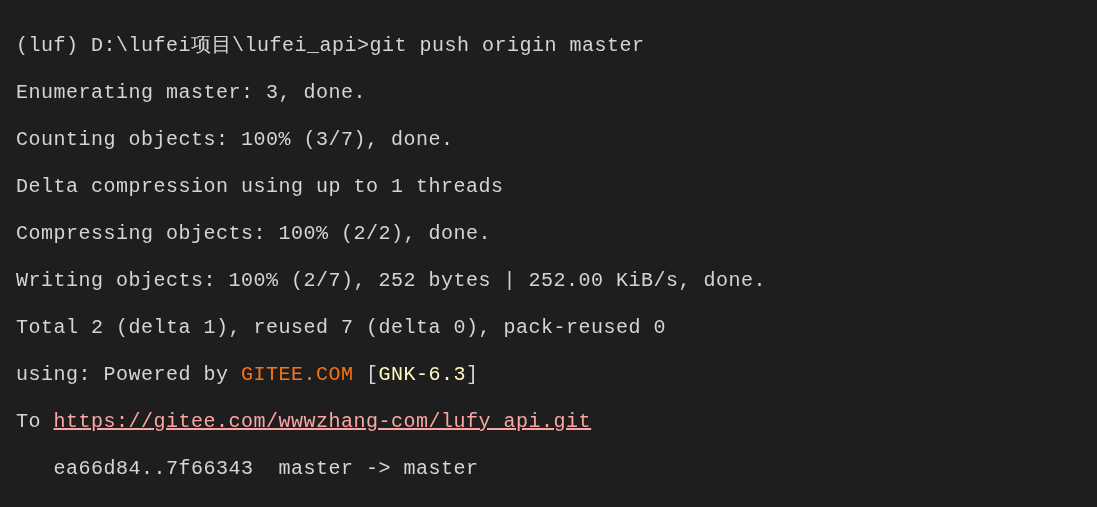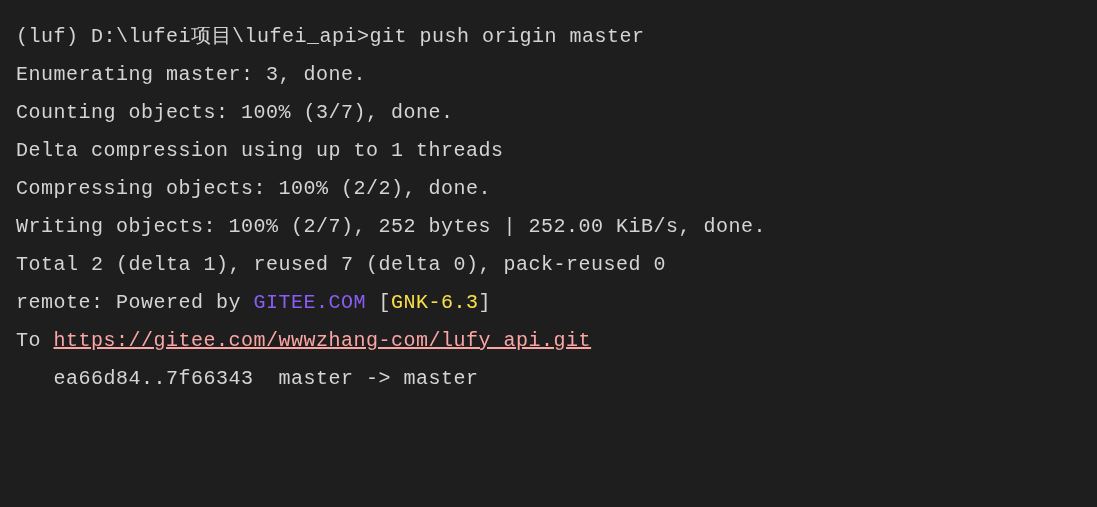--- a/index.html
+++ b/index.html
@@ -14,38 +14,39 @@
       font-size: 20px;
       line-height: 1.9;
       padding: 18px 16px;
       letter-spacing: 0.5px;
       width: 1097px;
       height: 507px;
       overflow: hidden;
     }
     .terminal-line {
       white-space: pre;
+      margin-top: 9px;
     }
     .yellow {
-      color: #8b5cf6;
+      color: #f97316;
     }
     .magenta {
-      color: #fde047;
+      color: #fef9c3;
     }
     .link {
       color: #fca5a5;
       text-decoration: underline;
       cursor: pointer;
     }
   </style>
 </head>
 <body>
 
 <div class="terminal-line"><span>(luf) </span><span>D:\lufei项目\lufei_api&gt;</span><span>git push origin master</span></div>
 <div class="terminal-line">Enumerating master: 3, done.</div>
 <div class="terminal-line">Counting objects: 100% (3/7), done.</div>
 <div class="terminal-line">Delta compression using up to 1 threads</div>
 <div class="terminal-line">Compressing objects: 100% (2/2), done.</div>
 <div class="terminal-line">Writing objects: 100% (2/7), 252 bytes | 252.00 KiB/s, done.</div>
 <div class="terminal-line">Total 2 (delta 1), reused 7 (delta 0), pack-reused 0</div>
-<div class="terminal-line"><span>remote: Powered by </span><span class="yellow">GITEE.COM</span><span> [</span><span class="magenta">GNK-6.3</span><span>]</span></div>
+<div class="terminal-line"><span>using: Powered by </span><span class="yellow">GITEE.COM</span><span> [</span><span class="magenta">GNK-6.3</span><span>]</span></div>
 <div class="terminal-line"><span>To </span><span class="link">https://gitee.com/wwwzhang-com/lufy_api.git</span></div>
 <div class="terminal-line">   ea66d84..7f66343  master -&gt; master</div>
 
 </body></html>

